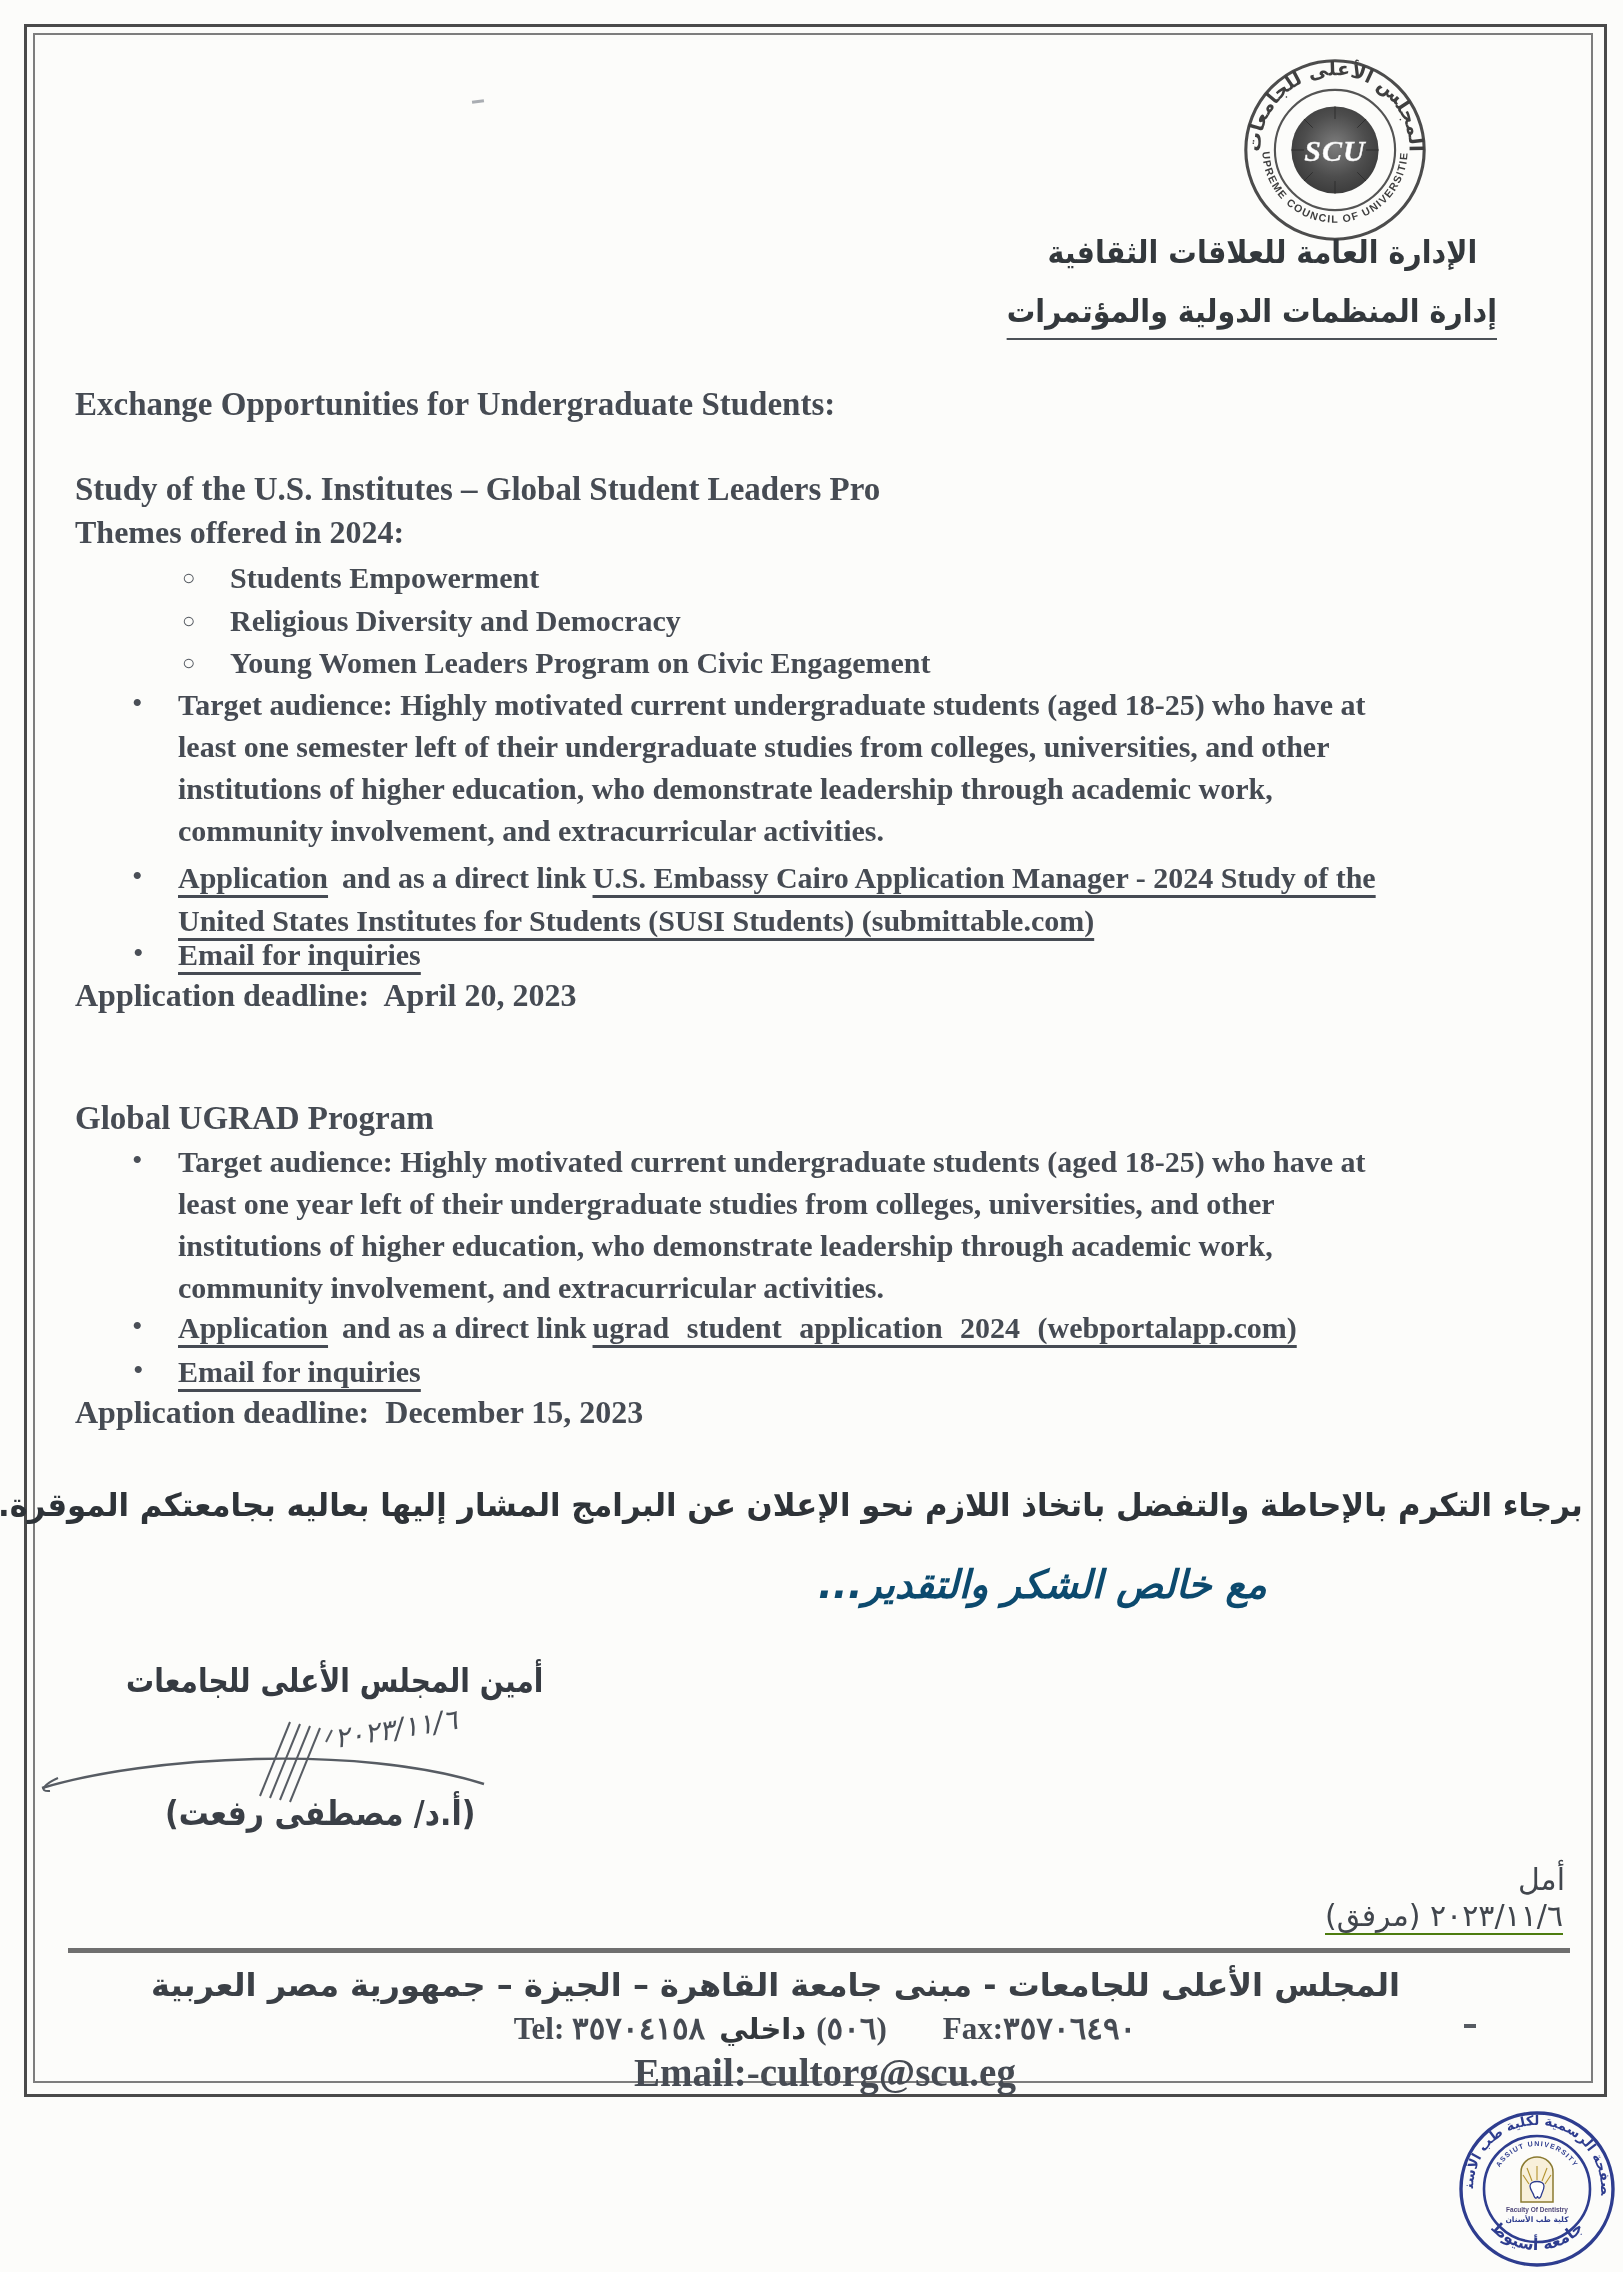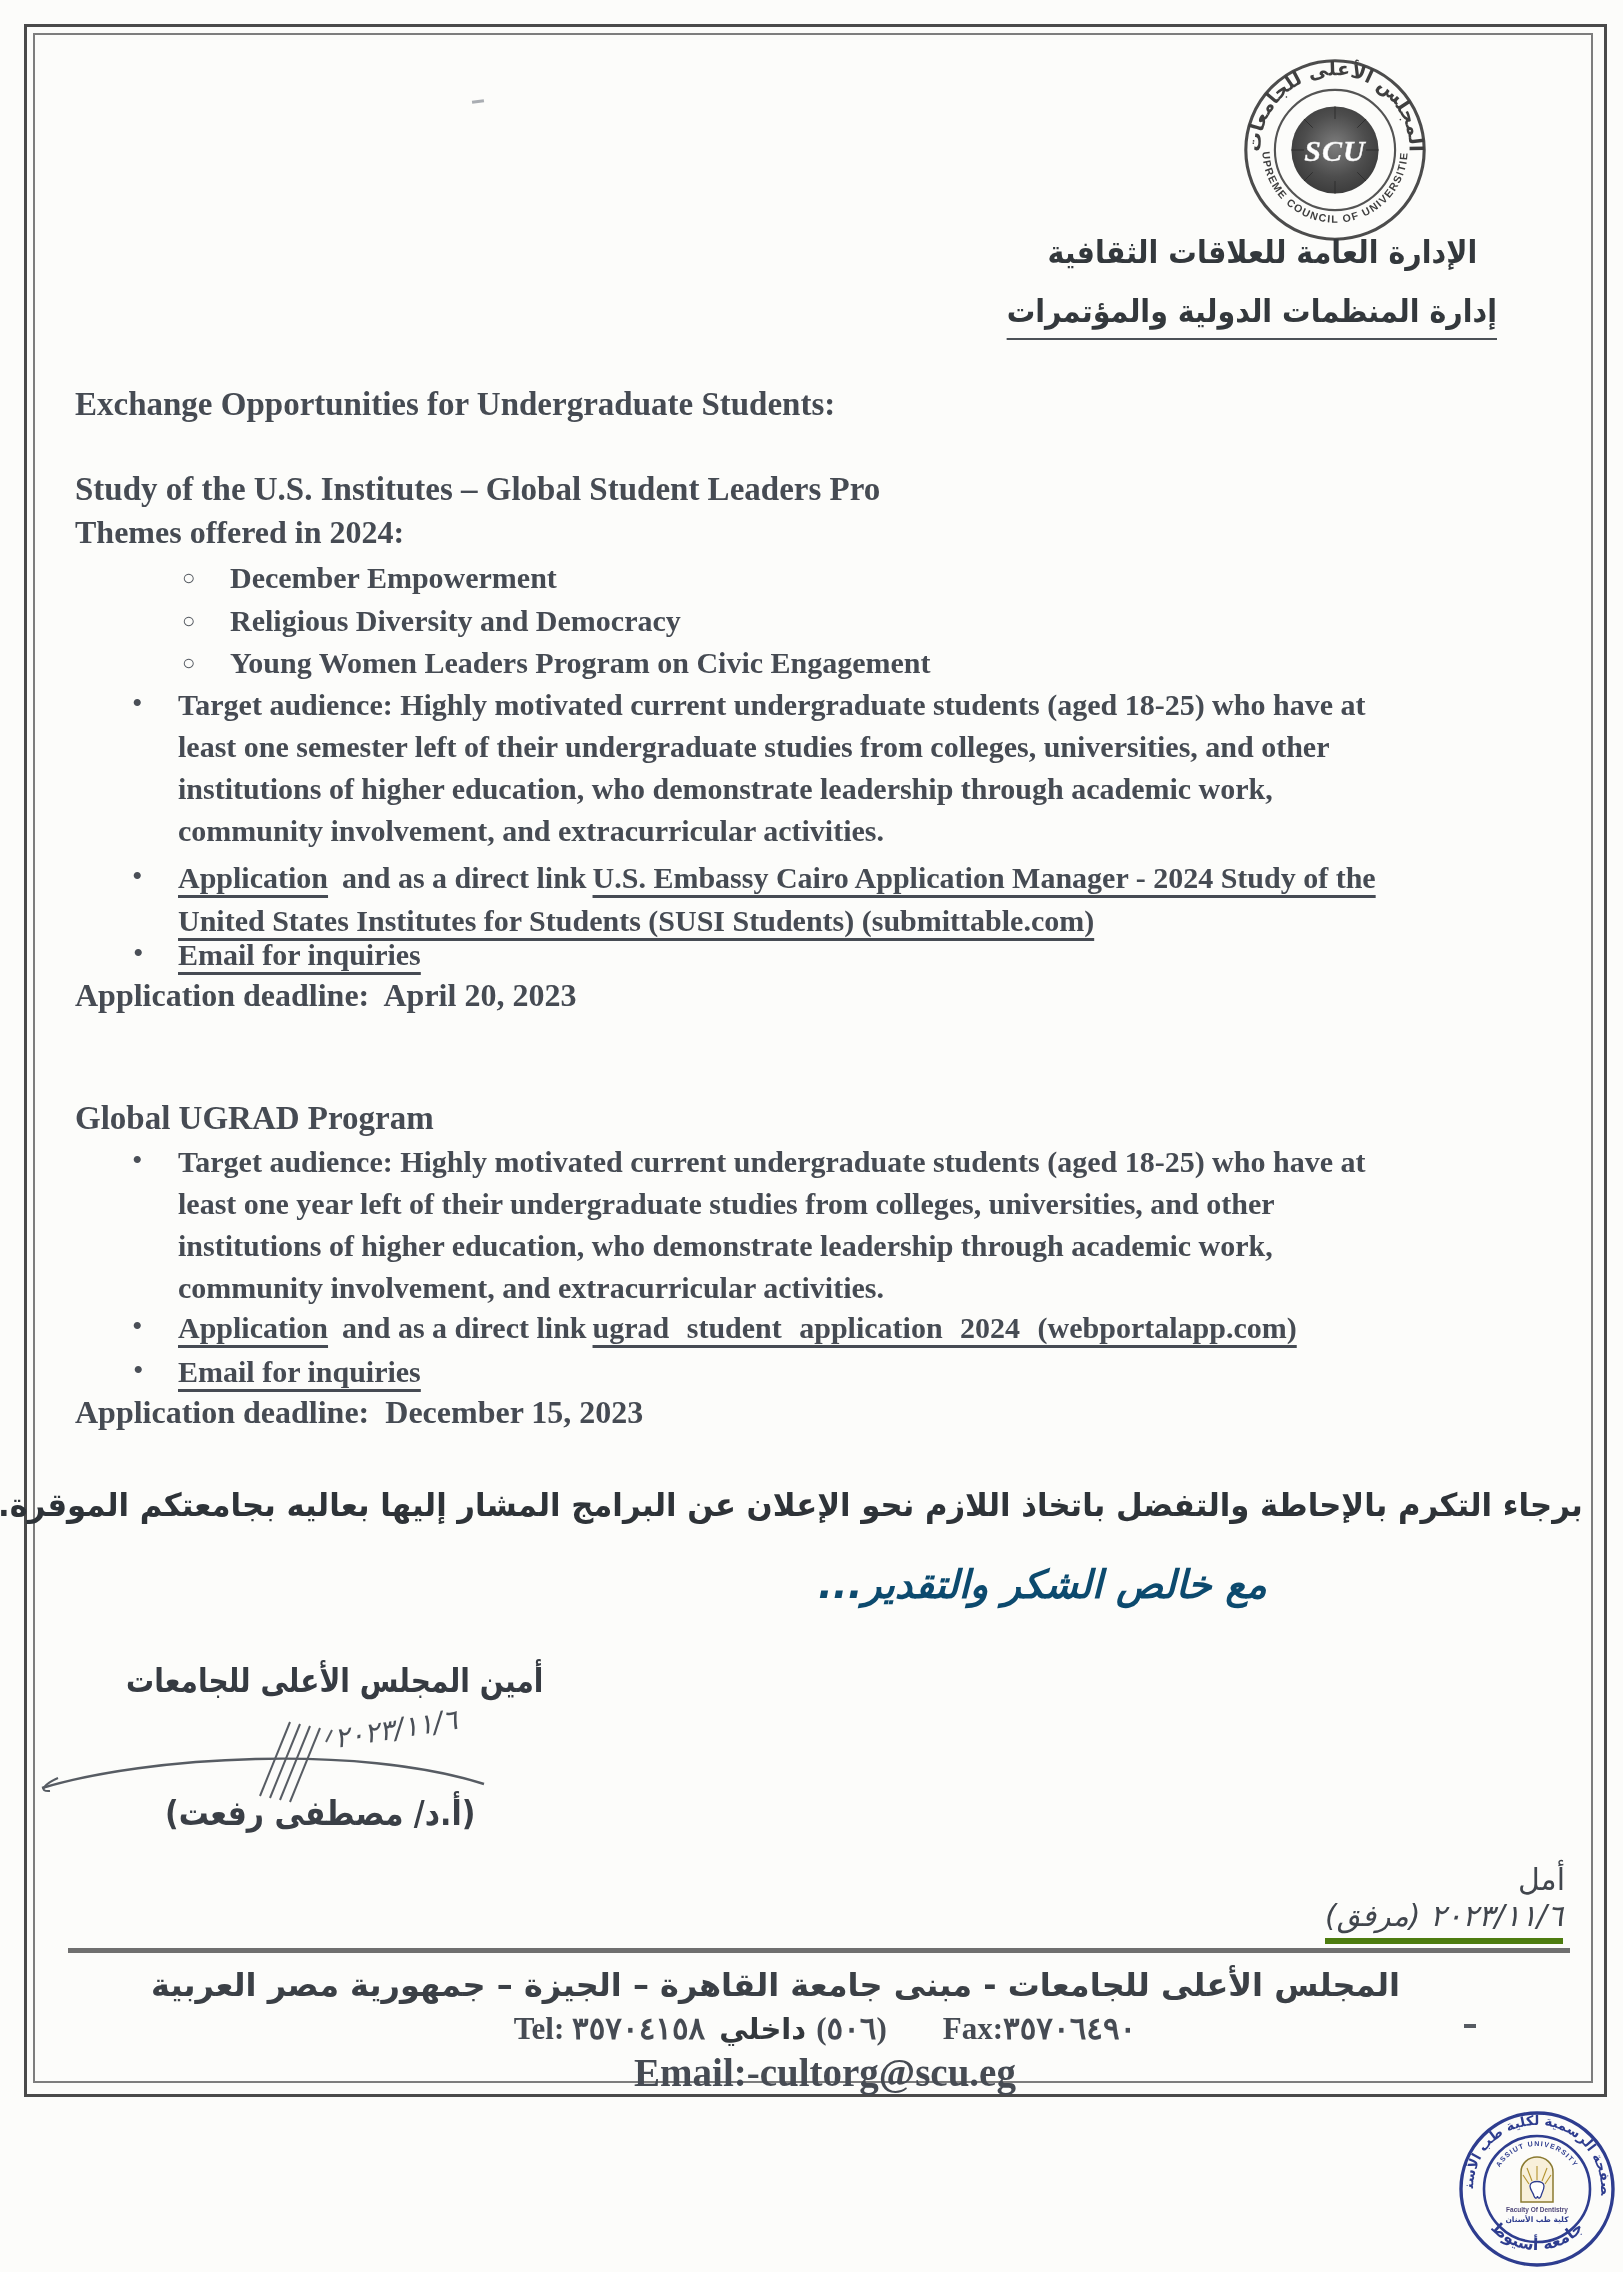--- a/index.html
+++ b/index.html
@@ -9,21 +9,21 @@
   .en{font-family:"Liberation Serif",serif;font-weight:bold;color:#464b53;white-space:nowrap;}
   .ar{font-family:"DejaVu Sans",sans-serif;font-weight:bold;color:#33383c;white-space:nowrap;}
   .u{text-decoration:underline;text-decoration-thickness:2.5px;text-underline-offset:7px;}
   .pre{white-space:pre;}
   .frame-outer{left:24px;top:24px;width:1577px;height:2067px;border:3px solid #4a4a4a;}
   .frame-inner{left:33px;top:33px;width:1556px;height:2046px;border:2px solid #7d7d7d;}
   .bullet{font-size:30px;color:#4a4f57;}
   .cbullet{font-size:22px;color:#555a61;}
   .eline{font-size:30px;}
   .divider{left:68px;top:1948px;width:1502px;height:5px;background:#6f6f6f;}
-  .note-u{border-bottom:6px solid #4d7c0f;padding-bottom:5px;font-style:italic;}
+  .note-u{border-bottom:2px solid #4d7c0f;}
   .dept-u{border-bottom:2px solid #4c5157;padding-bottom:9px;}
   .mark1{left:472px;top:100px;width:12px;height:3px;background:#a9adb2;transform:rotate(-8deg);}
   .mark2{left:1464px;top:2024px;width:12px;height:4px;background:#565b62;}
   .footer-center{left:250px;width:1150px;text-align:center;}
   .telrow{display:flex;justify-content:center;align-items:baseline;}
 </style>
 </head>
 <body>
 
 <div class="page">
@@ -68,21 +68,21 @@
 
   <div class="abs ar" dir="rtl" style="right:146px;top:234px;font-size:31px;transform:scaleX(0.92);transform-origin:right;">الإدارة العامة للعلاقات الثقافية</div>
   <div class="abs ar dept-u" dir="rtl" style="right:126px;top:293px;font-size:31px;transform:scaleX(0.92);transform-origin:right;">إدارة المنظمات الدولية والمؤتمرات</div>
 
   <div class="abs en" style="left:75px;top:471px;font-size:33px;">Study of the U.S. Institutes – Global Student Leaders Pro</div>
 
   <div class="abs en" style="left:75px;top:386px;font-size:33px;">Exchange Opportunities for Undergraduate Students:</div>
   <div class="abs en" style="left:75px;top:514px;font-size:32px;">Themes offered in 2024:</div>
 
   <div class="abs" style="left:182px;top:565px;"><span class="cbullet">○</span></div>
-  <div class="abs en eline" style="left:230px;top:561px;">December Empowerment</div>
+  <div class="abs en eline" style="left:230px;top:561px;">Students Empowerment</div>
   <div class="abs" style="left:182px;top:608px;"><span class="cbullet">○</span></div>
   <div class="abs en eline" style="left:230px;top:604px;">Religious Diversity and Democracy</div>
   <div class="abs" style="left:182px;top:650px;"><span class="cbullet">○</span></div>
   <div class="abs en eline" style="left:230px;top:646px;">Young Women Leaders Program on Civic Engagement</div>
 
   <div class="abs bullet" style="left:132px;top:686px;">•</div>
   <div class="abs en eline" style="left:178px;top:688px;">Target audience: Highly motivated current undergraduate students (aged 18-25) who have at</div>
   <div class="abs en eline" style="left:178px;top:730px;">least one semester left of their undergraduate studies from colleges, universities, and other</div>
   <div class="abs en eline" style="left:178px;top:772px;">institutions of higher education, who demonstrate leadership through academic work,</div>
   <div class="abs en eline" style="left:178px;top:814px;">community involvement, and extracurricular activities.</div>

